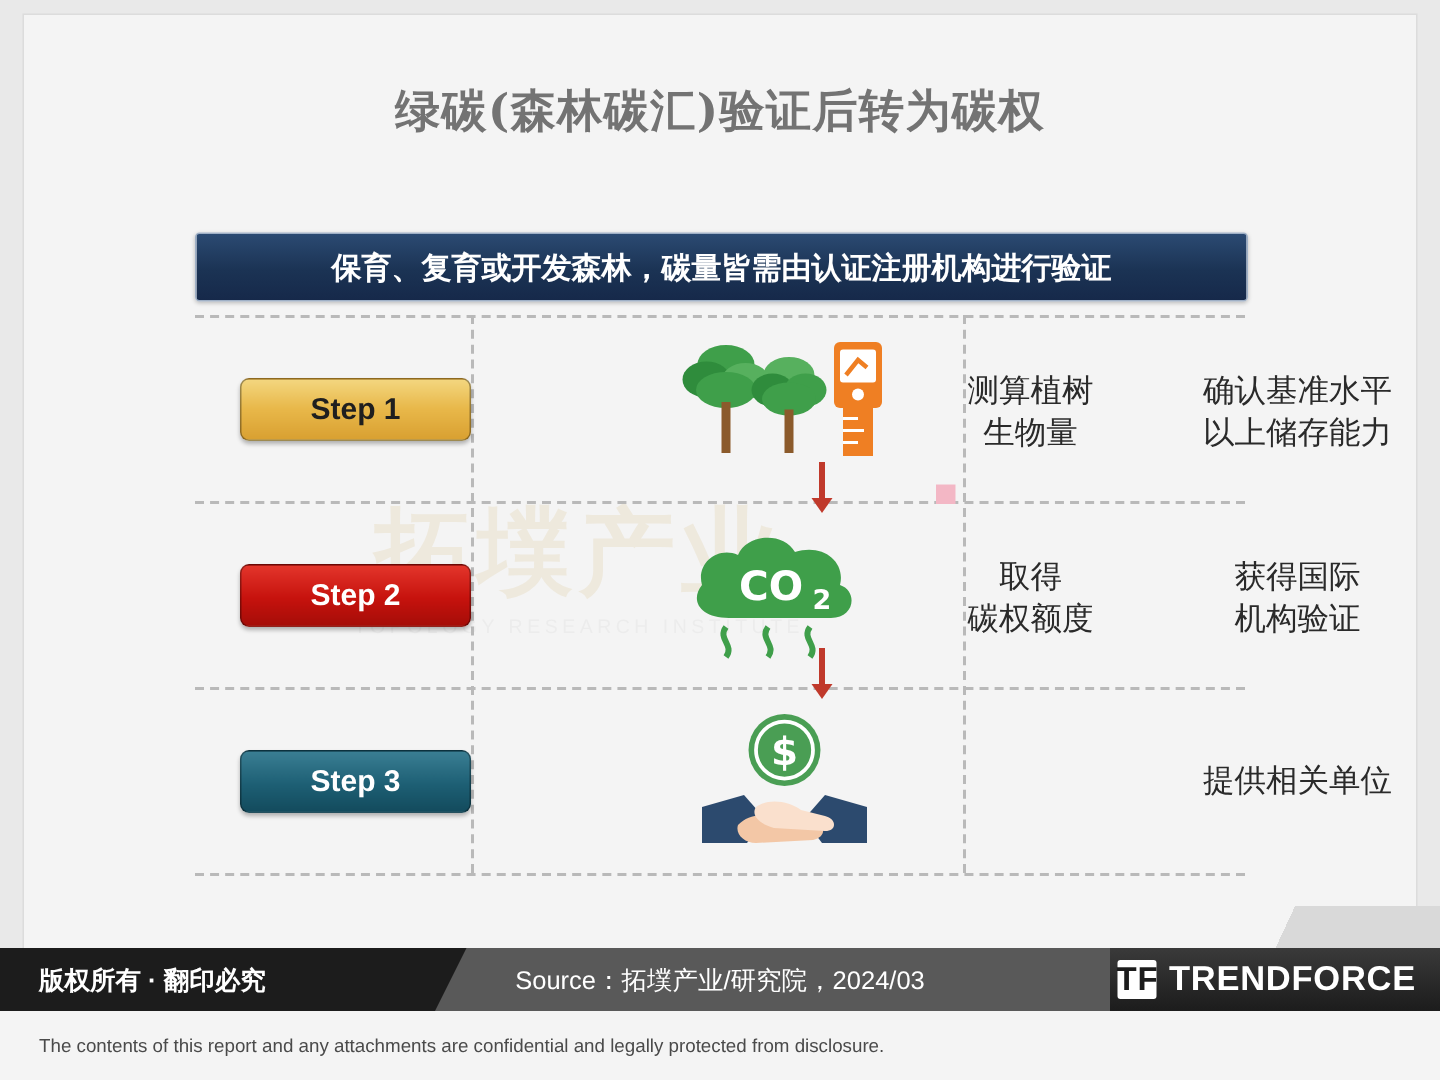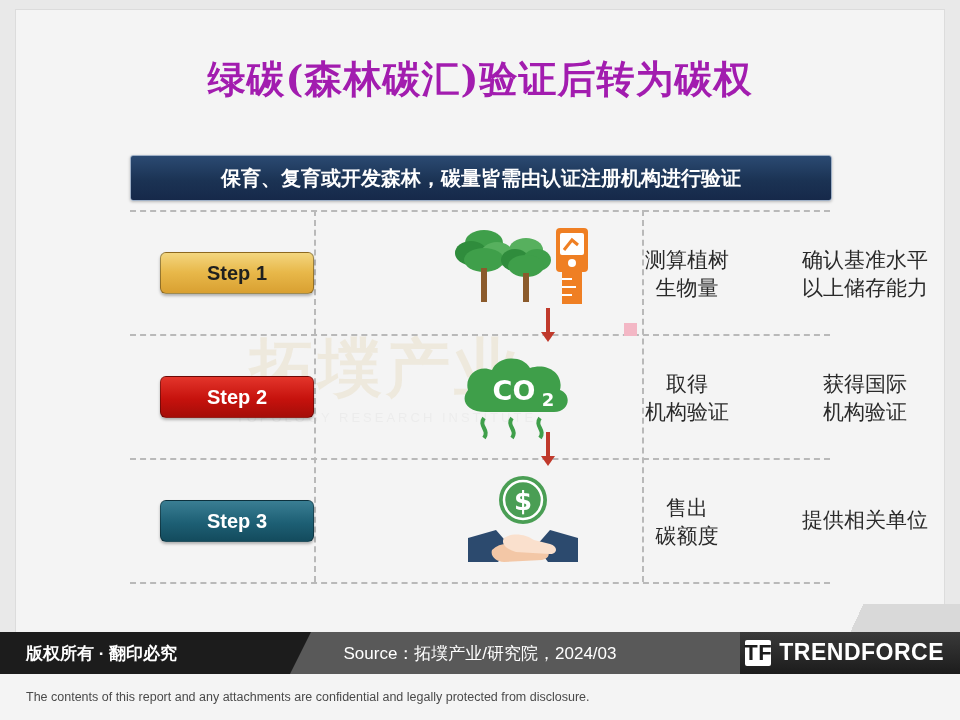--- a/index.html
+++ b/index.html
@@ -12,21 +12,21 @@
   .slide{
     position:absolute;left:16px;top:10px;
     width:928px;height:700px;
     background:#f4f4f4;
     box-shadow:0 0 0 1px #dcdcdc;
   }
   .title{
     position:absolute;top:44px;left:0;width:100%;
     text-align:center;
     font-family:"DejaVu Serif","Liberation Serif",serif;
-    font-size:38px;font-weight:bold;color:#a21caf;
+    font-size:30px;font-weight:bold;color:#737373;
     letter-spacing:1px;
   }
   .banner{
     position:absolute;left:114px;top:145px;width:700px;height:44px;
     background:linear-gradient(180deg,#2b4a72 0%,#1b3354 55%,#16294a 100%);
     border:1px solid #9fb0c6;
     border-radius:3px;
     display:flex;align-items:center;justify-content:center;
     color:#ffffff;font-size:20px;font-weight:bold;
     box-shadow:0 1px 3px rgba(0,0,0,.25);
@@ -213,21 +213,21 @@
           <path d="M48 78 C28 78 22 66 30 56 C26 42 40 30 54 36 C60 22 84 20 92 34 C110 28 126 40 122 56 C134 60 132 78 116 78 Z" fill="#3f9f4a"></path>
           <text x="76" y="66" font-family="DejaVu Sans, sans-serif" font-size="27" font-weight="bold" fill="#ffffff" text-anchor="middle">CO</text>
           <text x="110" y="72" font-family="DejaVu Sans, sans-serif" font-size="18" font-weight="bold" fill="#ffffff" text-anchor="middle">2</text>
           <path d="M46 84 C40 92 52 96 46 104" stroke="#3f9f4a" stroke-width="4" fill="none"></path>
           <path d="M74 84 C68 92 80 96 74 104" stroke="#3f9f4a" stroke-width="4" fill="none"></path>
           <path d="M102 84 C96 92 108 96 102 104" stroke="#3f9f4a" stroke-width="4" fill="none"></path>
         </svg>
       </div>
 
       <div class="cell-text col-mid" style="top:36px;white-space:pre-line;">取得
-机构验证</div>
+碳权额度</div>
       <div class="cell-text col-right" style="top:36px;white-space:pre-line;">获得国际
 机构验证</div>
     </div>
 
     <div class="arrow" style="top:248px;">
       <div class="shaft"></div>
         <div class="head"></div>
     </div>
 
     <div class="row row-3">
@@ -238,22 +238,20 @@
           <circle cx="85" cy="42" r="24" fill="#4a9e54"></circle>
           <circle cx="85" cy="42" r="19" fill="none" stroke="#ffffff" stroke-width="2.5"></circle>
           <text x="85" y="52" font-family="DejaVu Sans, sans-serif" font-size="26" font-weight="bold" fill="#ffffff" text-anchor="middle">$</text>
           <path d="M30 104 L30 80 L58 72 L72 88 L60 104 Z" fill="#2c4a6e"></path>
           <path d="M140 104 L140 80 L112 72 L98 88 L110 104 Z" fill="#2c4a6e"></path>
           <path d="M54 92 C62 84 74 84 82 90 L104 90 C112 90 114 100 104 102 L66 104 C58 104 52 98 54 92 Z" fill="#f3c7a6"></path>
           <path d="M66 80 C74 74 88 76 96 82 L112 86 C120 88 120 96 112 96 L78 94 C70 92 62 86 66 80 Z" fill="#fae0cd"></path>
         </svg>
       </div>
 
-      <div class="cell-text col-mid" style="top:36px;white-space:pre-line;">售出
-碳额度</div>
       <div class="cell-text col-right" style="top:48px;white-space:pre-line;">提供相关单位</div>
     </div>
 
   </div>
 
   <div class="pink-sq"></div>
 </div>
 
 <div class="corner-fold"></div>
 

